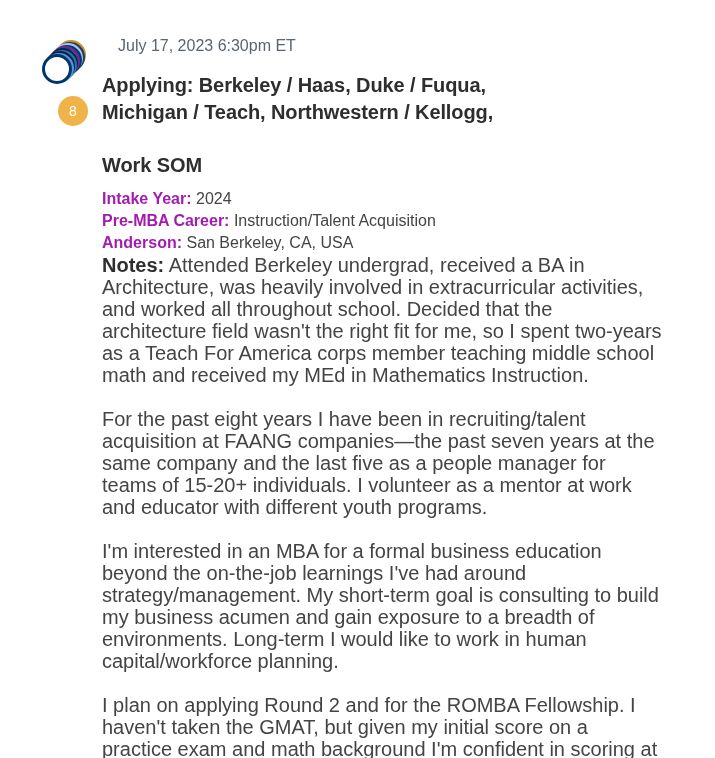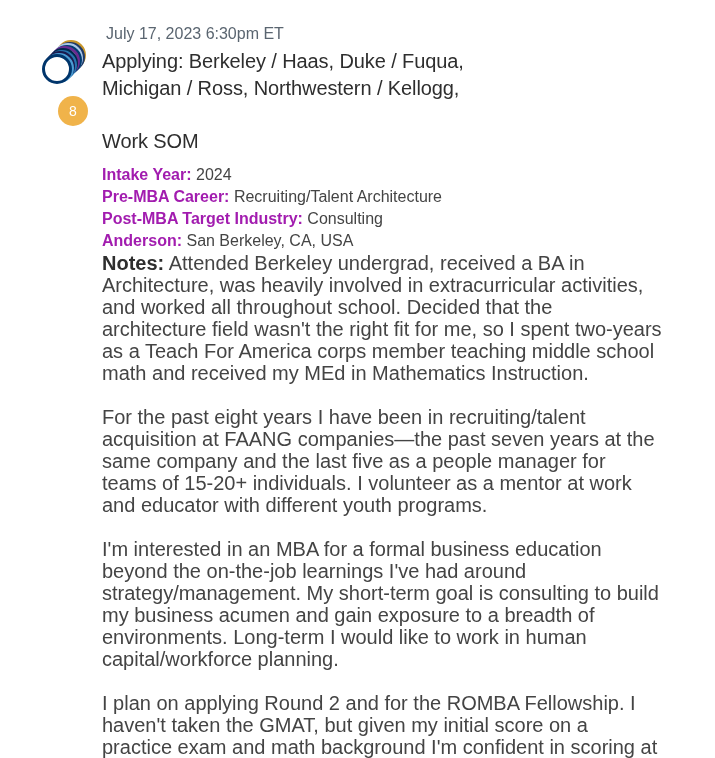--- a/index.html
+++ b/index.html
@@ -5,22 +5,22 @@
     html, body { margin:0; padding:0; background:#ffffff; }
     body { width:715px; height:758px; overflow:hidden; position:relative;
       font-family:"Liberation Sans", sans-serif; color:#333333; }
     .post { position:absolute; left:0; top:0; width:715px; }
     .avatar { position:absolute; left:28px; top:38px; width:52px; height:52px; }
     .avatar .ring { position:absolute; width:30px; height:30px; border-radius:50%; background:#fff; }
     .badge { position:absolute; left:30px; top:58px; width:30px; height:30px; border-radius:50%;
       background:#f0b34a; color:#fff; font-size:14px; display:flex; align-items:center; justify-content:center;
       font-family:"Liberation Sans", sans-serif; z-index:20; }
     .content { position:absolute; left:102px; top:20px; width:560px; }
-    .date { font-size:16px; color:#5a6570; line-height:20px; margin:4px; }
-    .title { font-size:20px; font-weight:normal; color:#2e2e2e; line-height:26.5px; margin:0 0 10px 0; letter-spacing:-0.1px; }
+    .date { font-size:16px; color:#5a6570; line-height:20px; margin:16px; }
+    .title { font-size:20px; font-weight:bold; color:#2e2e2e; line-height:26.5px; margin:0 0 10px 0; letter-spacing:-0.1px; }
     .facts { font-size:16px; line-height:22px; color:#444; }
     .facts b { color:#a21caf; }
     .notes { font-size:20px; line-height:22px; color:#444; margin-top:0; }
     .notes p { margin:0 0 22px 0; }
     .notes b { color:#2e2e2e; }
   </style>
 </head>
 <body>
 
 <div class="post">
@@ -35,29 +35,28 @@
       <div class="ring" style="left: 25.2px; top: 5.2px; border: 3px solid rgb(169, 198, 232); box-sizing: border-box; z-index: 3;"></div>
       <div class="ring" style="left: 26.8px; top: 3.6px; border: 3px solid rgb(31, 58, 104); box-sizing: border-box; z-index: 2;"></div>
       <div class="ring" style="left: 28.4px; top: 2px; border: 3px solid rgb(200, 150, 42); box-sizing: border-box; z-index: 1;"></div>
     <div class="badge">8</div>
   </div>
 
   <div class="content">
     <p class="date">July 17, 2023 6:30pm ET</p>
     <h2 class="title">
       <span>Applying: Berkeley / Haas, Duke / Fuqua,</span><br>
-      <span>Michigan / Ross, Northwestern / Kellogg,</span><br>
+      <span>Michigan / Teach, Northwestern / Kellogg,</span><br>
       <br>
       <span>Work SOM</span>
     </h2>
 
     <div class="facts">
       <div><b>Intake Year:</b> <span>2024</span></div>
-      <div><b>Pre-MBA Career:</b> <span>Recruiting/Talent Architecture</span></div>
-      <div><b>Post-MBA Target Industry:</b> <span>Consulting</span></div>
+      <div><b>Pre-MBA Career:</b> <span>Instruction/Talent Acquisition</span></div>
       <div><b>Anderson:</b> <span>San Berkeley, CA, USA</span></div>
     </div>
 
     <div class="notes">
       <p><b>Notes:</b> <span>Attended Berkeley undergrad, received a BA in Architecture, was heavily involved in extracurricular activities, and worked all throughout school. Decided that the architecture field wasn't the right fit for me, so I spent two-years as a Teach For America corps member teaching middle school math and received my MEd in Mathematics Instruction.</span></p>
       <p>For the past eight years I have been in recruiting/talent acquisition at FAANG companies—the past seven years at the same company and the last five as a people manager for teams of 15-20+ individuals. I volunteer as a mentor at work and educator with different youth programs.</p>
       <p>I'm interested in an MBA for a formal business education beyond the on-the-job learnings I've had around strategy/management. My short-term goal is consulting to build my business acumen and gain exposure to a breadth of environments. Long-term I would like to work in human capital/workforce planning.</p>
       <p>I plan on applying Round 2 and for the ROMBA Fellowship. I haven't taken the GMAT, but given my initial score on a practice exam and math background I'm confident in scoring at least around 700.</p>
     </div>
   </div>

